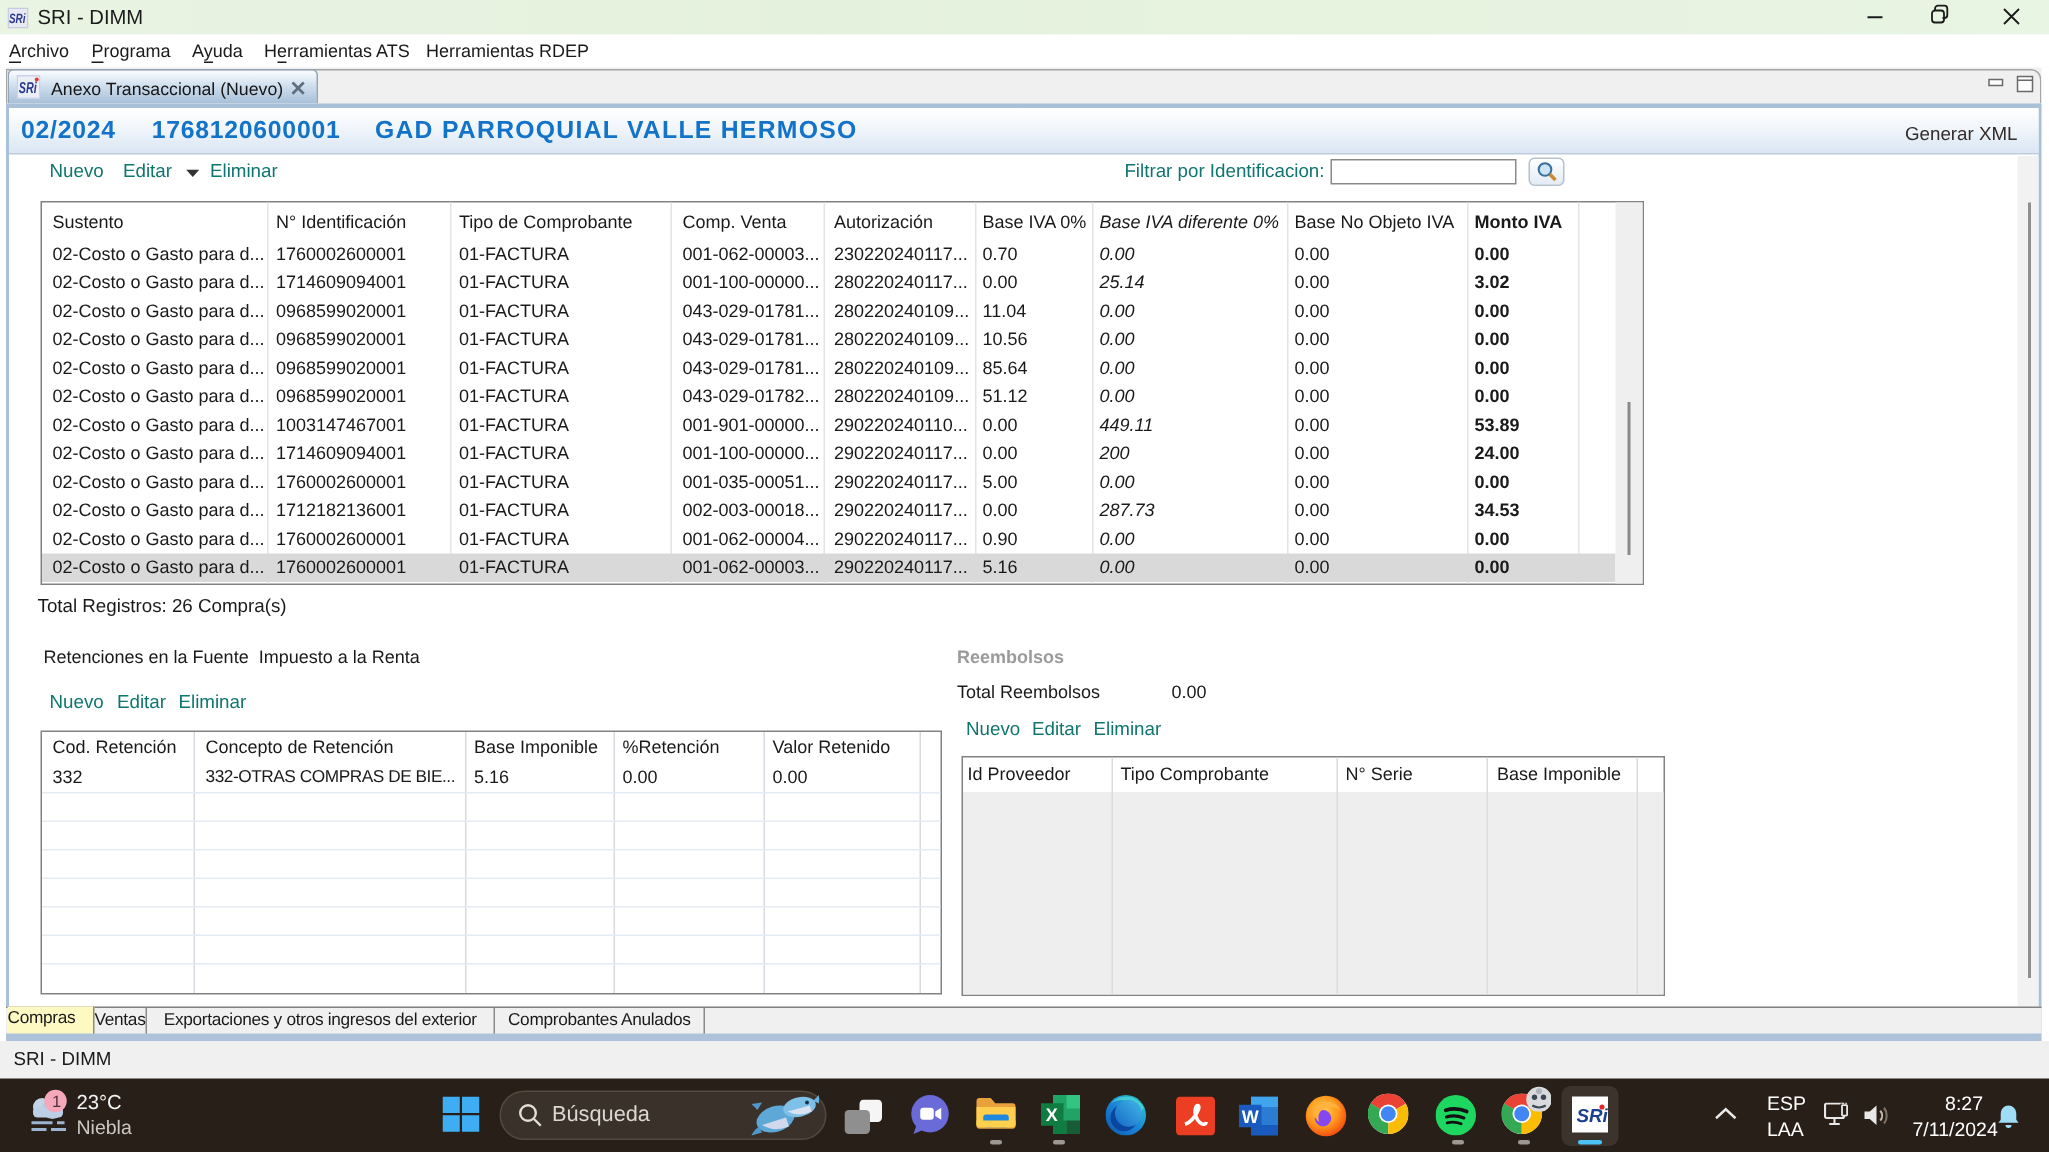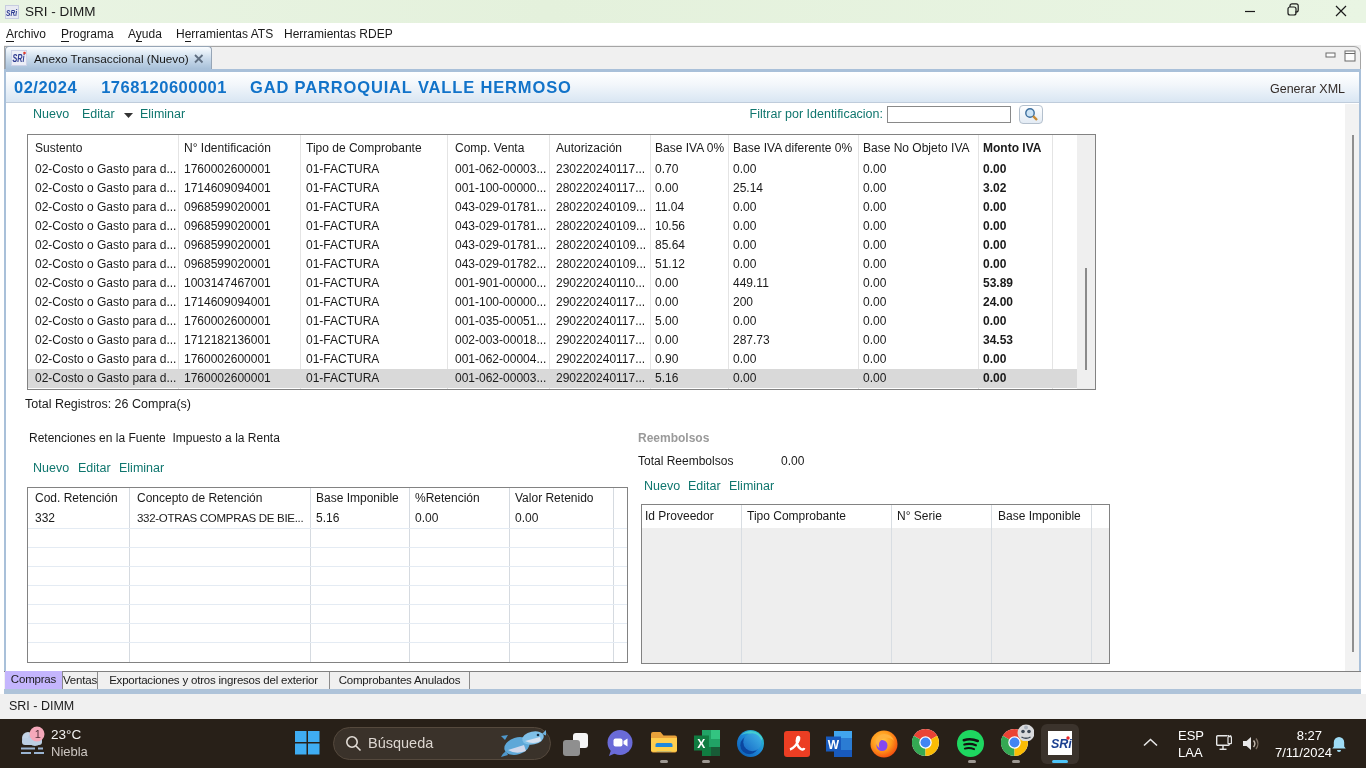--- a/index.html
+++ b/index.html
@@ -29,21 +29,21 @@
 .colline{position:absolute;top:1px;width:1px;background:#e4e4e4;}
 #tbl1 .hdr,#tbl1 .row{position:absolute;left:0;width:1049px;font-size:12px;white-space:nowrap;}
 #tbl1 .hdr{top:1px;height:25px;line-height:25px;}
 #tbl1 .row{height:19px;line-height:19px;}
 .c1{position:absolute;left:7px;}
 .c2{position:absolute;left:156px;}
 .c3{position:absolute;left:278px;}
 .c4{position:absolute;left:427px;}
 .c5{position:absolute;left:528px;}
 .c6{position:absolute;left:627px;}
-.c7{position:absolute;left:705px;}
+.c7{position:absolute;left:705px;font-style:italic;}
 .c8{position:absolute;left:835px;}
 .c9{position:absolute;left:955px;font-weight:bold;}
 
 #tbl2{position:absolute;left:21px;top:415px;width:601px;height:176px;border:1px solid #828282;background:#fff;font-size:12px;white-space:nowrap;}
 
 #tbl3{position:absolute;left:635px;top:432px;width:469px;height:160px;border:1px solid #828282;background:#fff;font-size:12px;white-space:nowrap;}
 .colline2{position:absolute;top:0;height:174px;width:1px;background:#d5dae0;}
 .colline3{position:absolute;top:0;height:158px;width:1px;background:#d8dde2;}
 .rowline{position:absolute;left:0;width:599px;height:1px;background:#e4ebf3;}
 
@@ -339,21 +339,21 @@
     <div class="abs" style="left:255px;top:0;height:23px;line-height:23px">N° Serie</div>
     <div class="abs" style="left:356px;top:0;height:23px;line-height:23px">Base Imponible</div>
   </div>
 
   <div id="vsb">
       <div id="vsbthumb"></div>
     </div>
 </div>
 
 <div id="btabs">
-  <span class="bt" style="left:1px;width:58px;background:#c4b5fd;margin-top:-1px;height:19px;text-align:center">Compras</span>
+  <span class="bt" style="left:1px;width:58px;background:#fef9c3;margin-top:-1px;height:19px;">Compras</span>
   <span class="bt" style="left:59px;width:35px;text-align:center">Ventas</span>
   <span class="bt" style="left:94px;width:232px;text-align:center">Exportaciones y otros ingresos del exterior</span>
   <span class="bt" style="left:326px;width:140px;text-align:center">Comprobantes Anulados</span>
 </div>
 <div id="band2"></div>
 <div id="statusbar">
     <span class="t">SRI - DIMM</span>
   </div>
 
 <div id="taskbar"></div>

